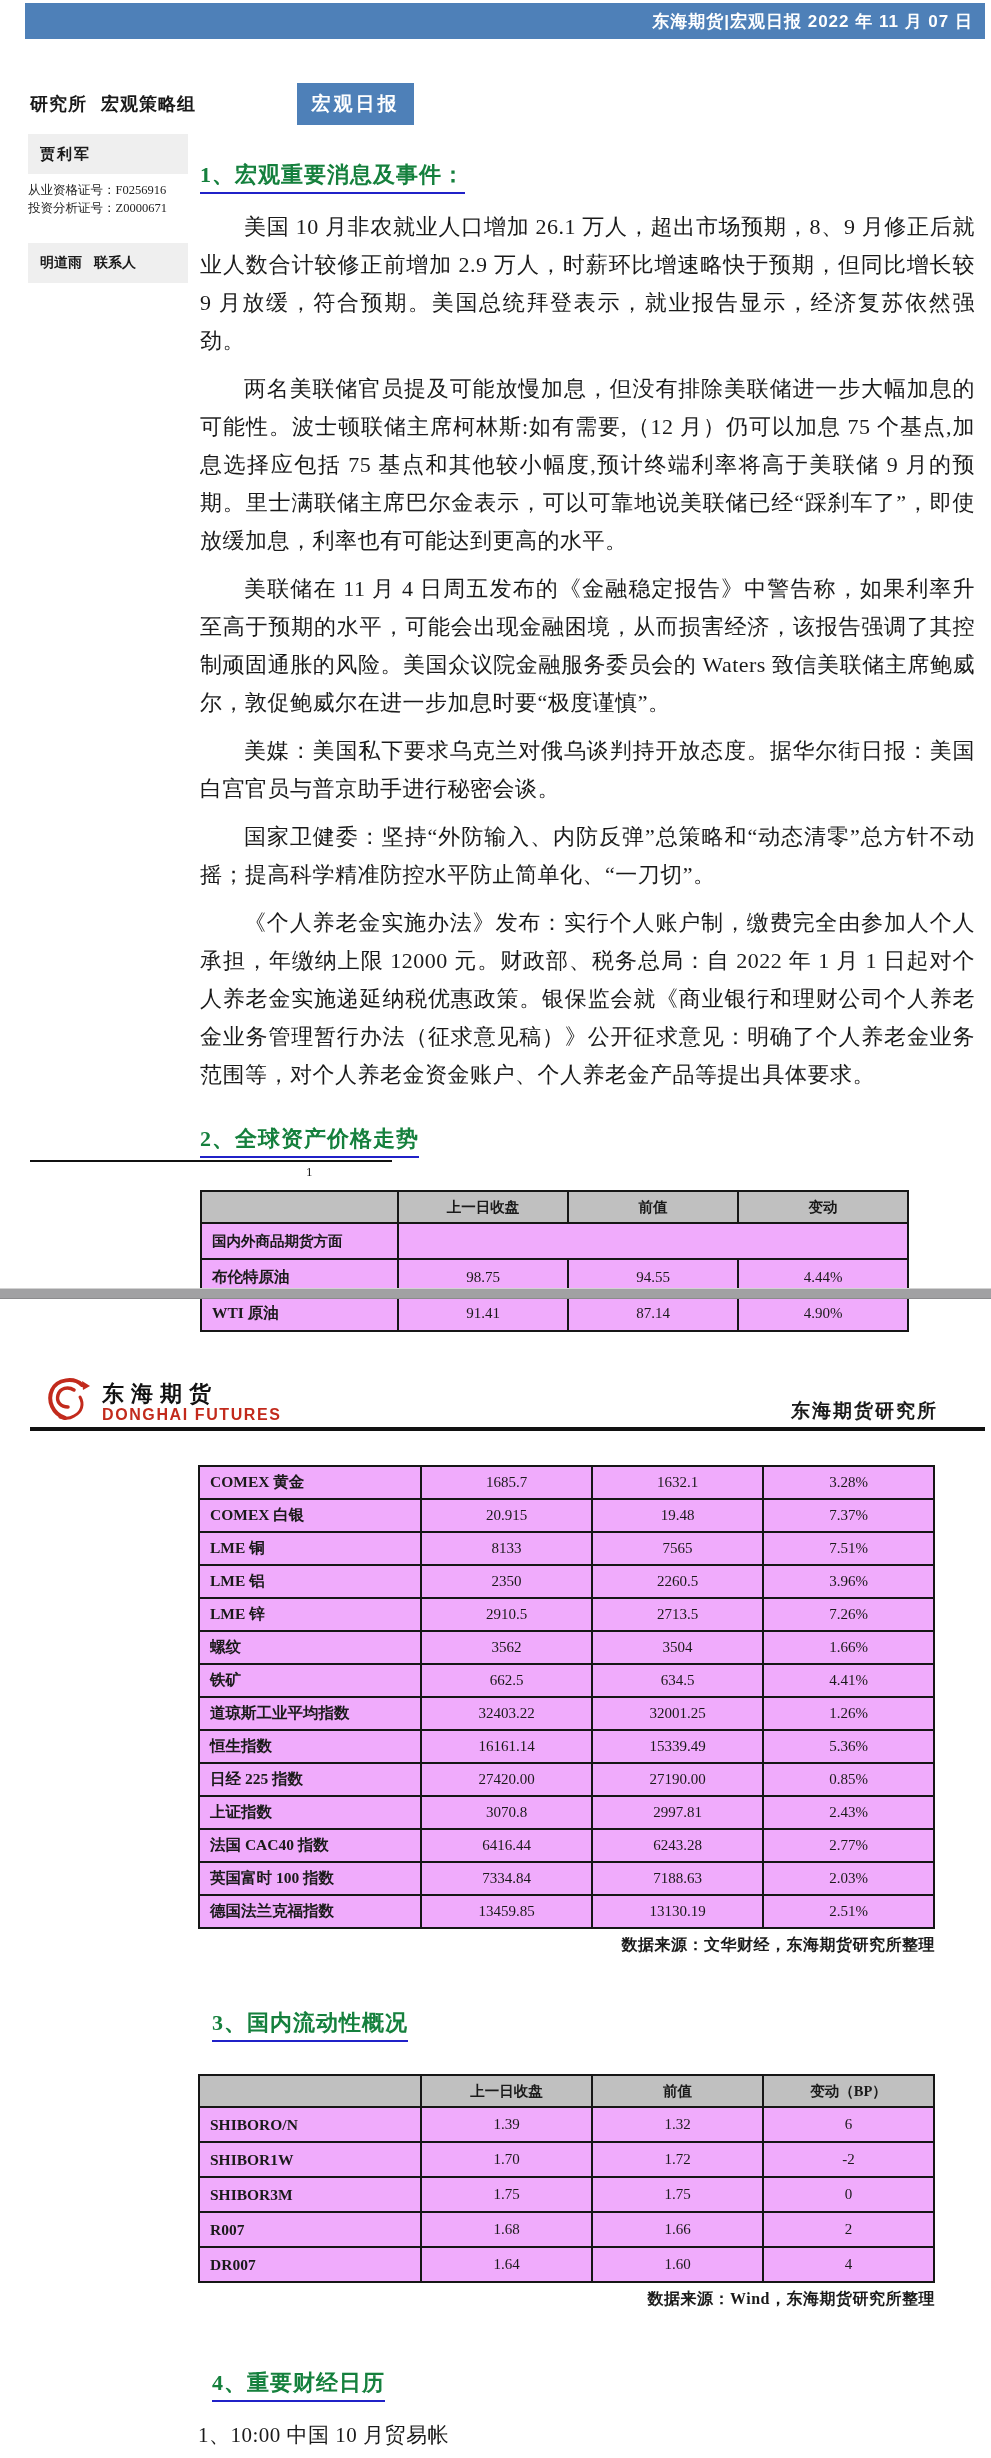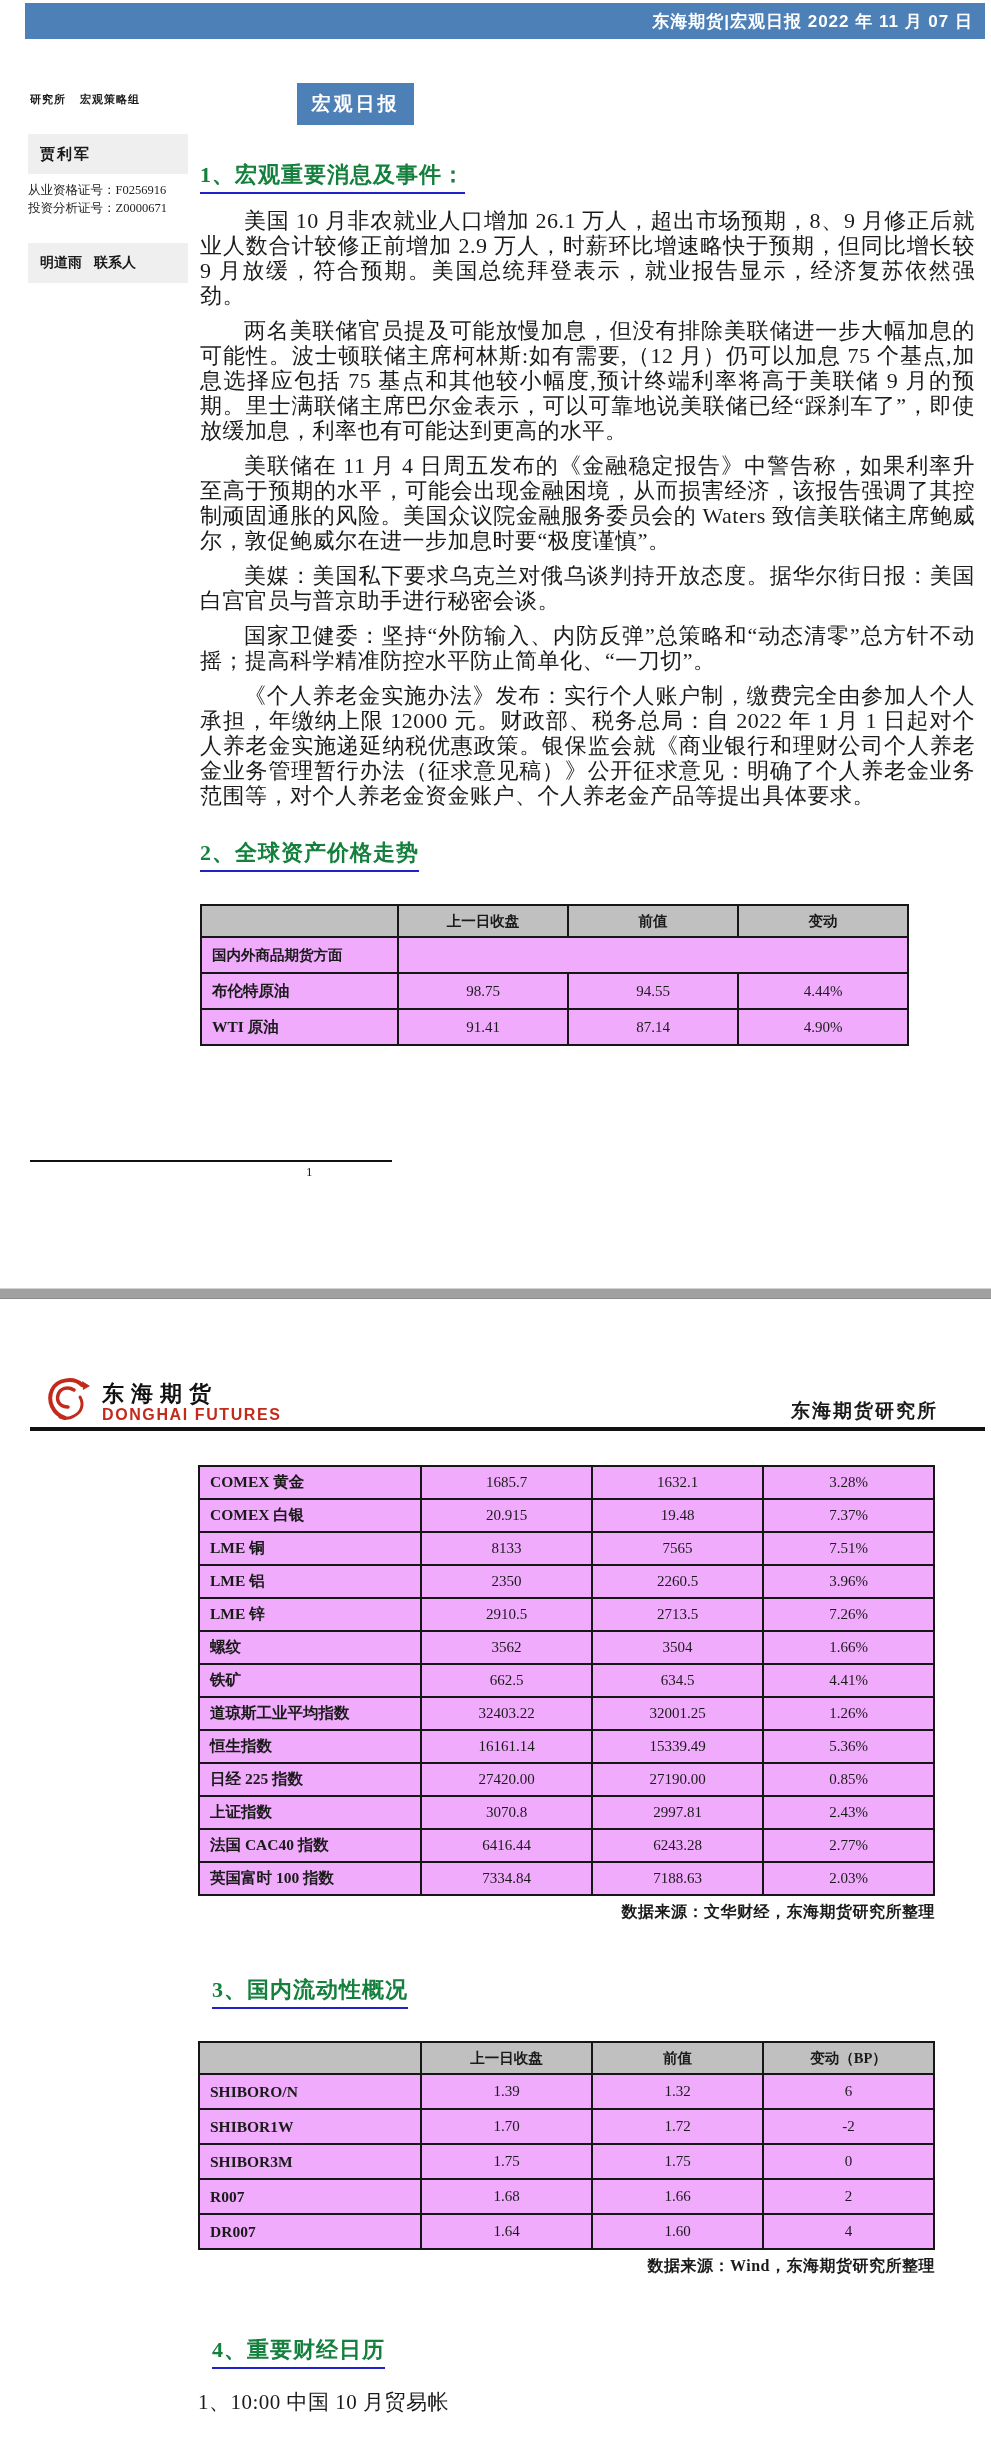--- a/index.html
+++ b/index.html
@@ -4,37 +4,37 @@
 <style>
   html,body{margin:0;padding:0;background:#fff;}
   .canvas{position:relative;width:991px;height:2458px;background:#ffffff;overflow:hidden;
           font-family:"Liberation Serif","DejaVu Serif",serif;color:#1a1a1a;}
   
   .header-bar{position:absolute;left:25px;top:3px;width:960px;height:36px;background:#4E80B8;
     color:#fff;display:flex;align-items:center;justify-content:flex-end;box-sizing:border-box;
     padding-right:12px;font-weight:bold;font-size:17px;letter-spacing:1px;
     font-family:"Liberation Sans","DejaVu Sans",sans-serif;}
   
-  .side-dept{position:absolute;left:30px;top:92px;font-size:11px;font-weight:bold;letter-spacing:1px;}
+  .side-dept{position:absolute;left:30px;top:92px;font-size:18px;font-weight:bold;letter-spacing:1px;}
   .side-dept span{margin-right:14px;}
   .gray-bar{position:absolute;left:28px;width:160px;height:40px;background:#EFEFEF;
     display:flex;align-items:center;padding-left:12px;box-sizing:border-box;font-weight:bold;}
   .side-name-bar{top:134px;font-size:15px;letter-spacing:2px;}
   .side-contact-bar{top:243px;font-size:14px;}
   .side-contact-bar span{margin-right:12px;}
   .side-cred{position:absolute;left:28px;font-size:12.5px;color:#222;}
   .cred1{top:182px;} .cred2{top:200px;}
   
   .badge{position:absolute;left:297px;top:83px;width:117px;height:42px;background:#4E80B8;color:#fff;
     display:flex;align-items:center;justify-content:center;font-weight:bold;font-size:19px;letter-spacing:3px;}
   
   .main1{position:absolute;left:200px;top:160px;width:775px;}
   .blue-heading{color:#15803d;font-weight:bold;font-size:22px;letter-spacing:1px;margin:0;}
   .blue-heading .hd{display:inline-block;border-bottom:2.5px solid #2021C8;padding-bottom:2px;}
-  .para{font-size:22px;line-height:25px;text-align:justify;text-indent:2em;margin:10px 0 0 0;
+  .para{font-size:22px;line-height:38px;text-align:justify;text-indent:2em;margin:10px 0 0 0;
     letter-spacing:0.5px;}
   .para:first-of-type{margin-top:14px;}
   .h2-heading{margin-top:30px;}
   
   table.dtable{border-collapse:collapse;margin-top:32px;background:#f0abfc;}
   table.dtable th,table.dtable td{border:2px solid #161616;}
   table.dtable th{background:#C0C0C0;font-size:14.5px;font-weight:bold;height:28px;text-align:center;}
   .name-cell{font-weight:bold;font-size:15.5px;text-align:left;padding:3px 4px 3px 10px;}
   .num-cell{text-align:center;font-size:15px;padding:3px 2px;}
   .section-cell{font-size:14.5px;}
@@ -238,20 +238,26 @@
             <td class="num-cell">6416.44</td>
             <td class="num-cell">6243.28</td>
             <td class="num-cell">2.77%</td>
           </tr>
           <tr>
             <td class="name-cell">英国富时 100 指数</td>
             <td class="num-cell">7334.84</td>
             <td class="num-cell">7188.63</td>
             <td class="num-cell">2.03%</td>
           </tr>
+          <tr>
+            <td class="name-cell">德国法兰克福指数</td>
+            <td class="num-cell">13459.85</td>
+            <td class="num-cell">13130.19</td>
+            <td class="num-cell">2.51%</td>
+          </tr>
         </tbody>
     </table>
     <div class="source-note">数据来源：文华财经，东海期货研究所整理</div>
 
     <h2 class="blue-heading h3-heading"><span class="hd">3、国内流动性概况</span></h2>
 
     <table class="dtable t3">
       <colgroup>
           <col style="width:222px">
           <col style="width:171px">

